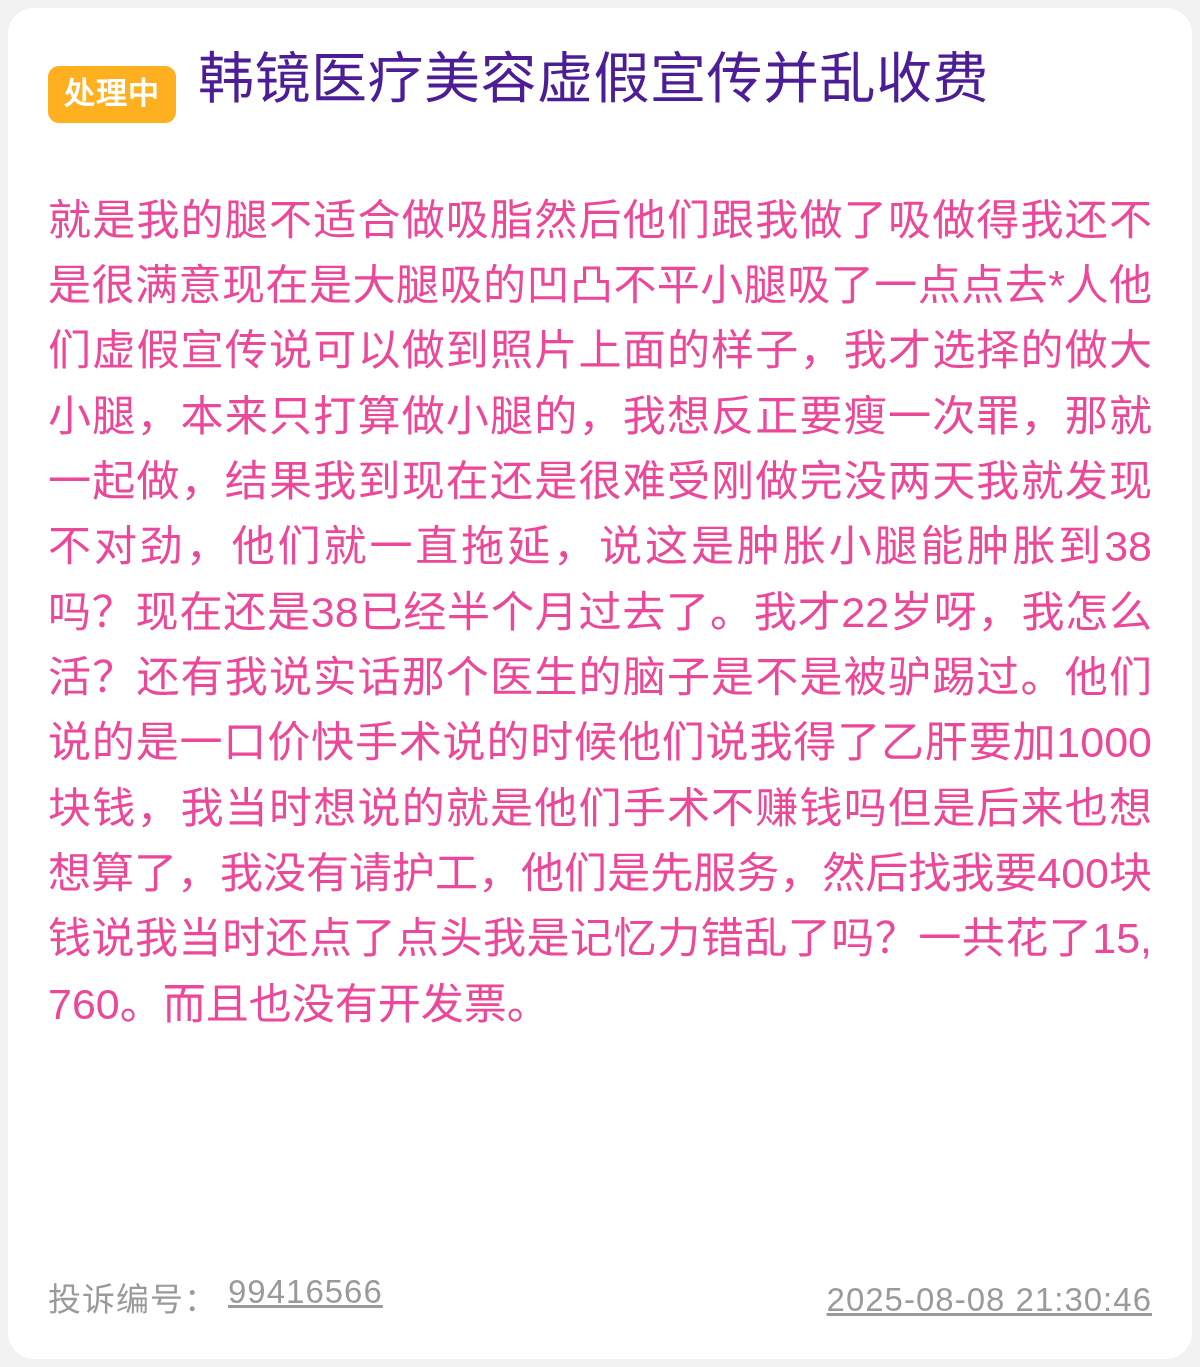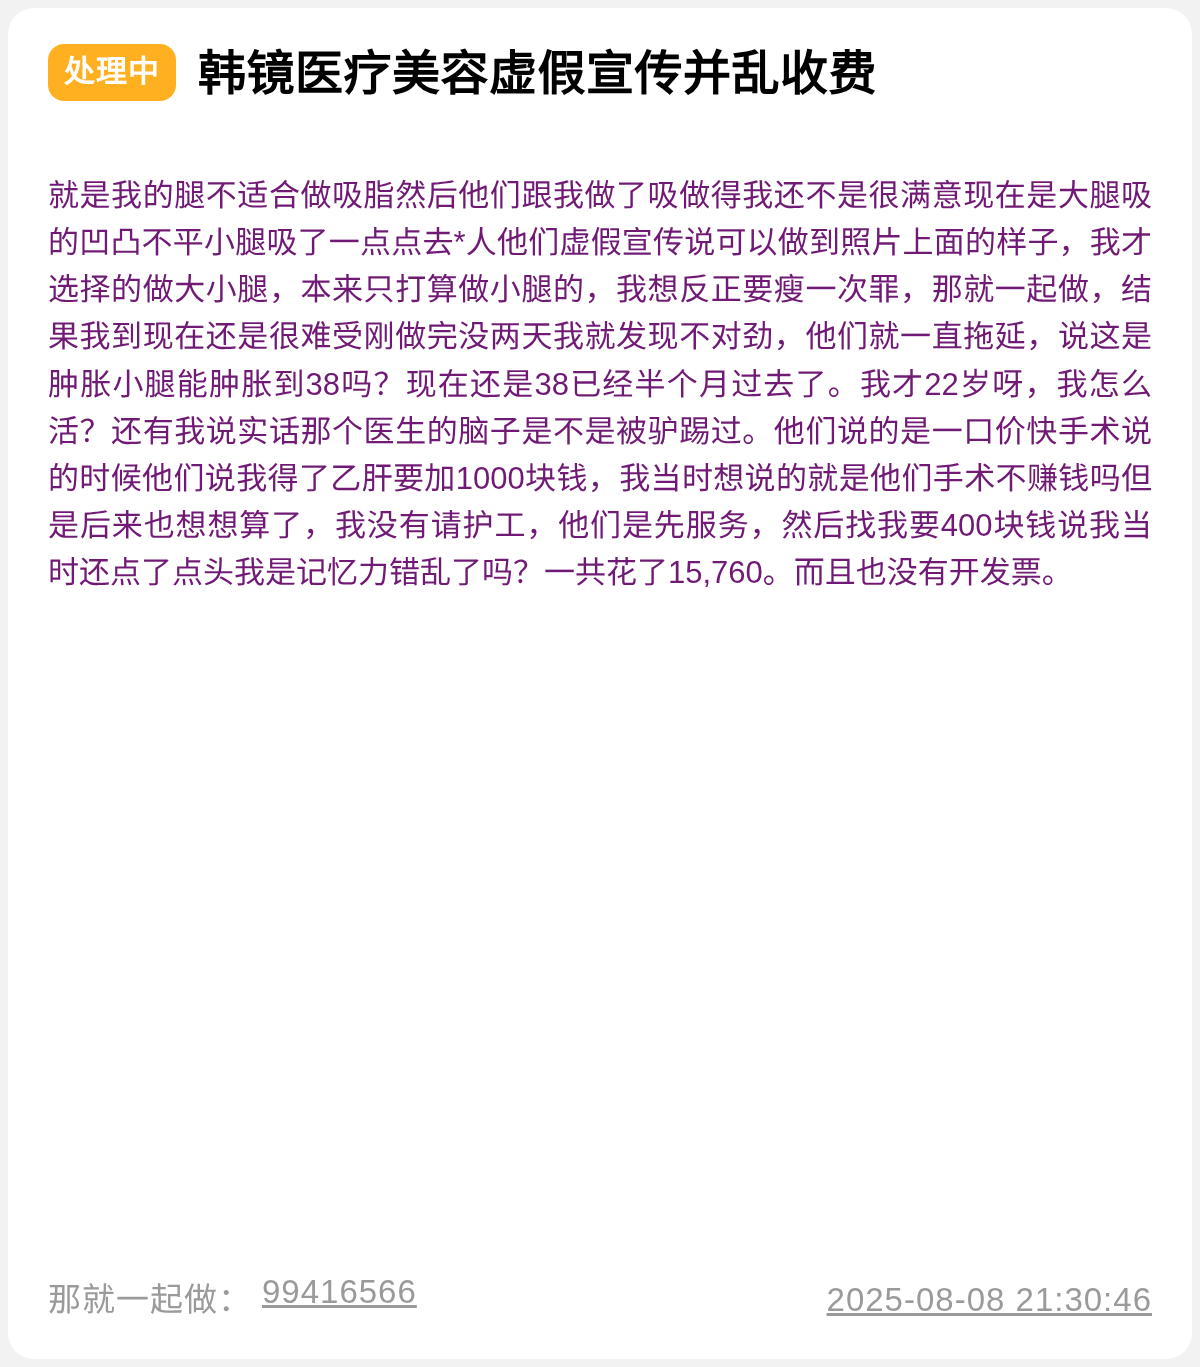--- a/index.html
+++ b/index.html
@@ -26,45 +26,45 @@
     padding: 34px 40px 0 40px;
     overflow: hidden;
   }
   .header {
     display: flex;
     align-items: flex-start;
     gap: 22px;
   }
   .status-badge {
     flex: 0 0 auto;
-    margin-top: 2px;
+    margin-top: 24px;
     background: #ffb020;
     color: #ffffff;
     font-size: 31px;
     font-weight: bold;
     line-height: 1;
     padding: 12px 16px 14px 16px;
-    border-radius: 16px;
+    border-radius: 11px;
     letter-spacing: 1px;
     white-space: nowrap;
   }
   .title {
     flex: 1 1 auto;
-    font-size: 48px;
-    font-weight: bold;
-    color: #000000;
+    font-size: 56px;
+    font-weight: normal;
+    color: #4c1d95;
     line-height: 1.25;
     letter-spacing: 0.5px;
     margin-top: 2px;
   }
   .body-text {
     margin-top: 36px;
-    font-size: 31px;
+    font-size: 43px;
     line-height: 1.52;
-    color: #701a75;
+    color: #ec4899;
     text-align: justify;
     text-justify: inter-ideograph;
     letter-spacing: 0px;
     word-break: break-all;
   }
   .footer {
     position: absolute;
     left: 40px;
     right: 40px;
     bottom: 38px;
@@ -93,18 +93,18 @@
 <div class="card">
   <div class="header">
     <span class="status-badge">处理中</span>
     <h1 class="title">韩镜医疗美容虚假宣传并乱收费</h1>
   </div>
 
   <div class="body-text">就是我的腿不适合做吸脂然后他们跟我做了吸做得我还不是很满意现在是大腿吸的凹凸不平小腿吸了一点点去*人他们虚假宣传说可以做到照片上面的样子，我才选择的做大小腿，本来只打算做小腿的，我想反正要瘦一次罪，那就一起做，结果我到现在还是很难受刚做完没两天我就发现不对劲，他们就一直拖延，说这是肿胀小腿能肿胀到38吗？现在还是38已经半个月过去了。我才22岁呀，我怎么活？还有我说实话那个医生的脑子是不是被驴踢过。他们说的是一口价快手术说的时候他们说我得了乙肝要加1000块钱，我当时想说的就是他们手术不赚钱吗但是后来也想想算了，我没有请护工，他们是先服务，然后找我要400块钱说我当时还点了点头我是记忆力错乱了吗？一共花了15,760。而且也没有开发票。</div>
 
   <div class="footer">
     <div class="footer-left">
-      <span class="label">那就一起做：</span>
+      <span class="label">投诉编号：</span>
       <span class="value">99416566</span>
     </div>
     <span class="value">2025-08-08 21:30:46</span>
   </div>
 </div>
 
 </body></html>

